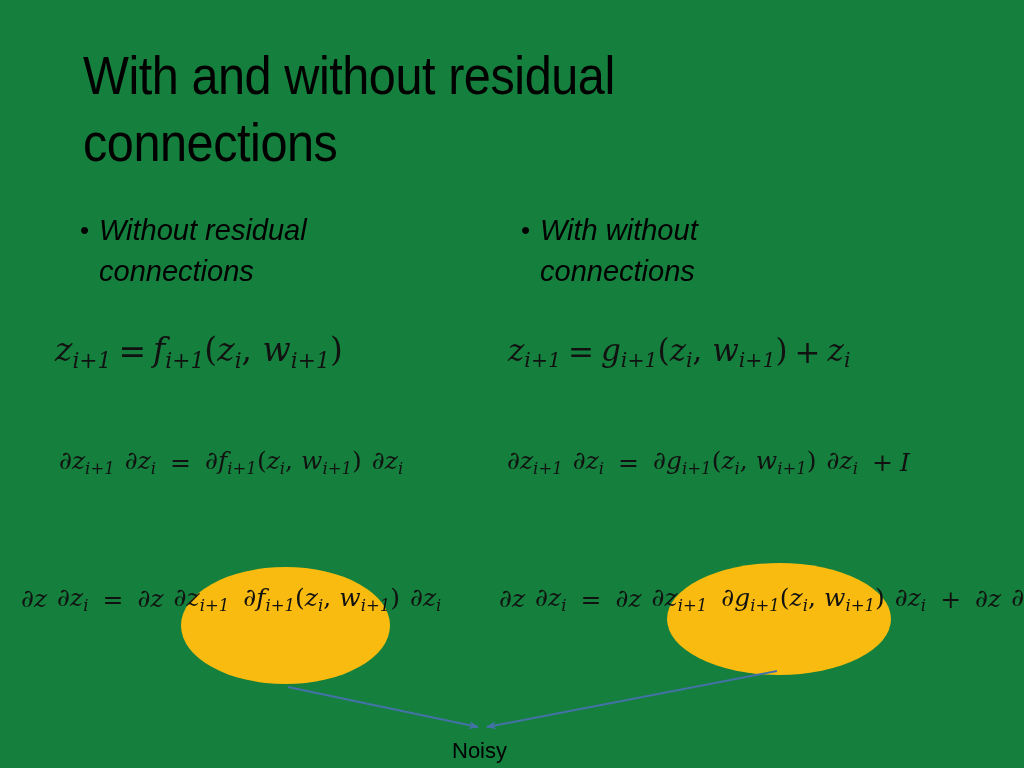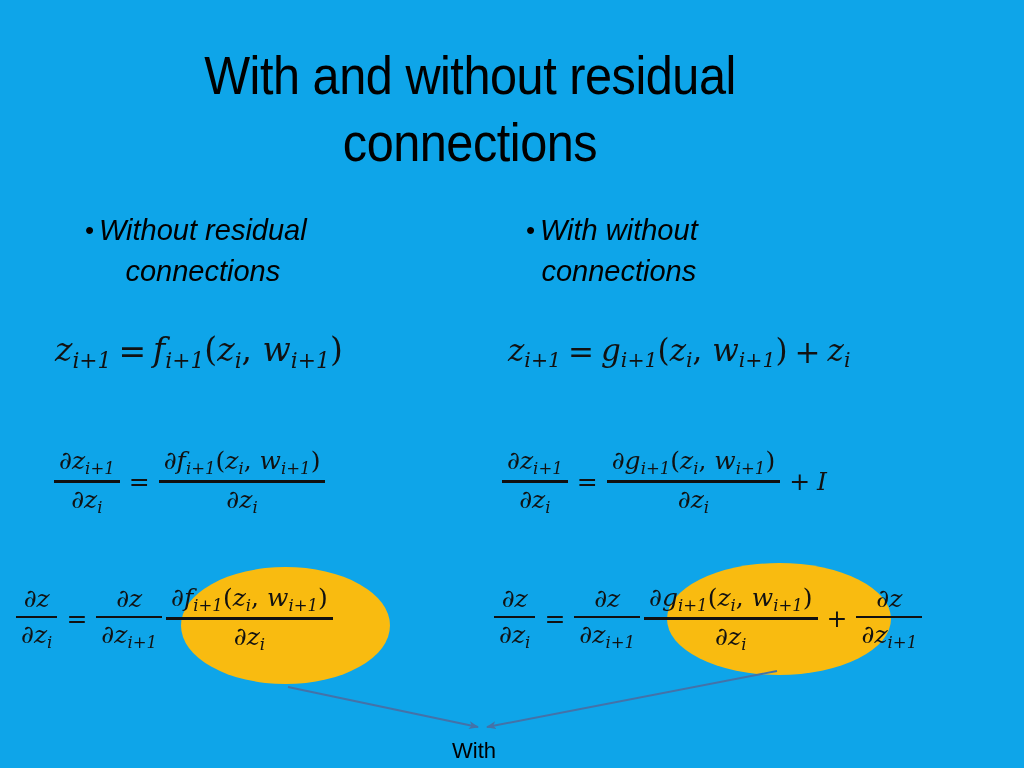--- a/index.html
+++ b/index.html
@@ -82,21 +82,21 @@
     letter-spacing: 0;
   }
   .partial {
     font-style: italic;
     font-family: "DejaVu Serif", "Liberation Serif", serif;
   }
 
   
   .frac {
     display: inline-flex;
-    flex-direction: column;
+    flex-direction: row;
     align-items: center;
     vertical-align: middle;
     margin: 0 2px;
     position: relative;
   }
   .frac > .num, .frac > .den {
     padding: 0 5px;
     line-height: 1.18;
     white-space: nowrap;
   }
@@ -157,21 +157,21 @@
     font-size: 22px;
     line-height: 26px;
     font-weight: 400;
     color: #000000;
     font-family: "Liberation Sans", sans-serif;
   }
 </style>
 </head>
 <body>
 
-<div id="slide" style="background: #0ea5e9; text-align: center;">
+<div id="slide" style="background: #15803d;">
 
   <div id="title">With and without residual
 connections</div>
 
   <div class="bullet-block" id="bullet-left">
     <span class="bullet-dot">•</span>
     <span class="bullet-text">Without residual
 connections</span>
   </div>
 
@@ -277,15 +277,15 @@
   <svg id="arrows" viewBox="0 0 1024 768">
     <defs>
       <marker id="ah" markerWidth="10" markerHeight="8" refX="9" refY="4" orient="auto" markerUnits="userSpaceOnUse">
         <path d="M0,0 L10,4 L0,8 L2.6,4 Z" fill="#4472A8"></path>
       </marker>
     </defs>
     <line x1="288" y1="687" x2="478" y2="727" stroke="#4472A8" stroke-width="1.9" marker-end="url(#ah)"></line>
     <line x1="777" y1="671" x2="487" y2="727" stroke="#4472A8" stroke-width="1.9" marker-end="url(#ah)"></line>
   </svg>
 
-  <div id="noisy-label">With</div>
+  <div id="noisy-label">Noisy</div>
 
 </div>
 
 </body></html>

